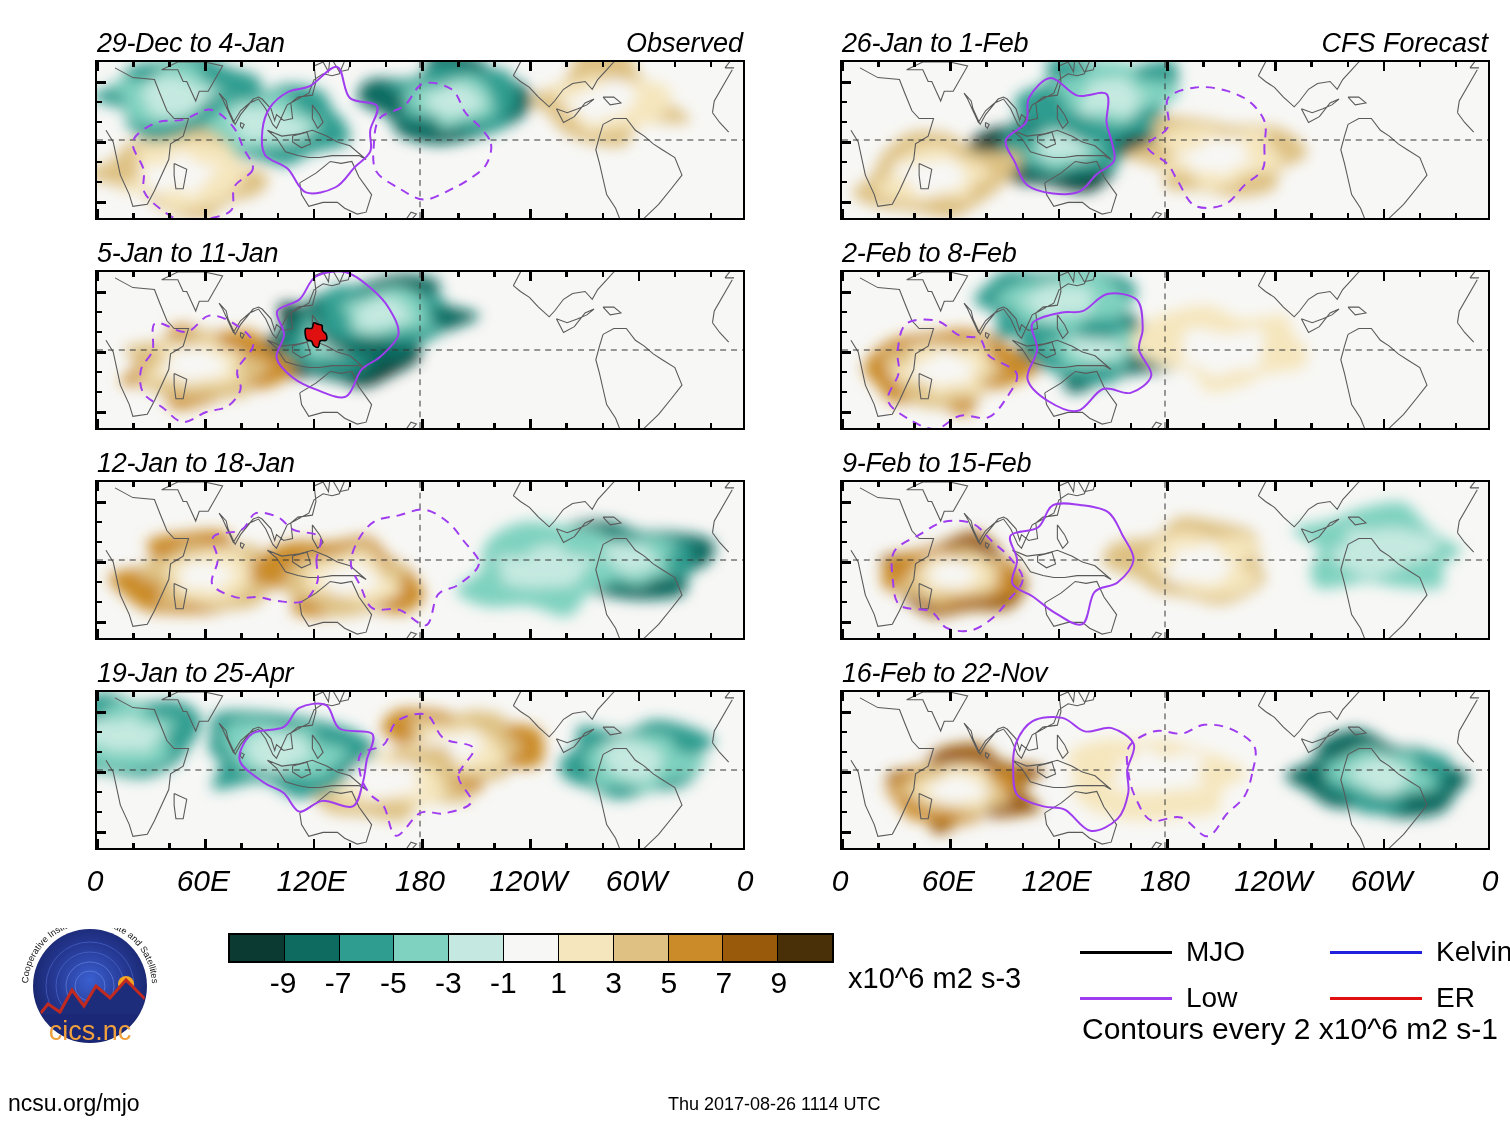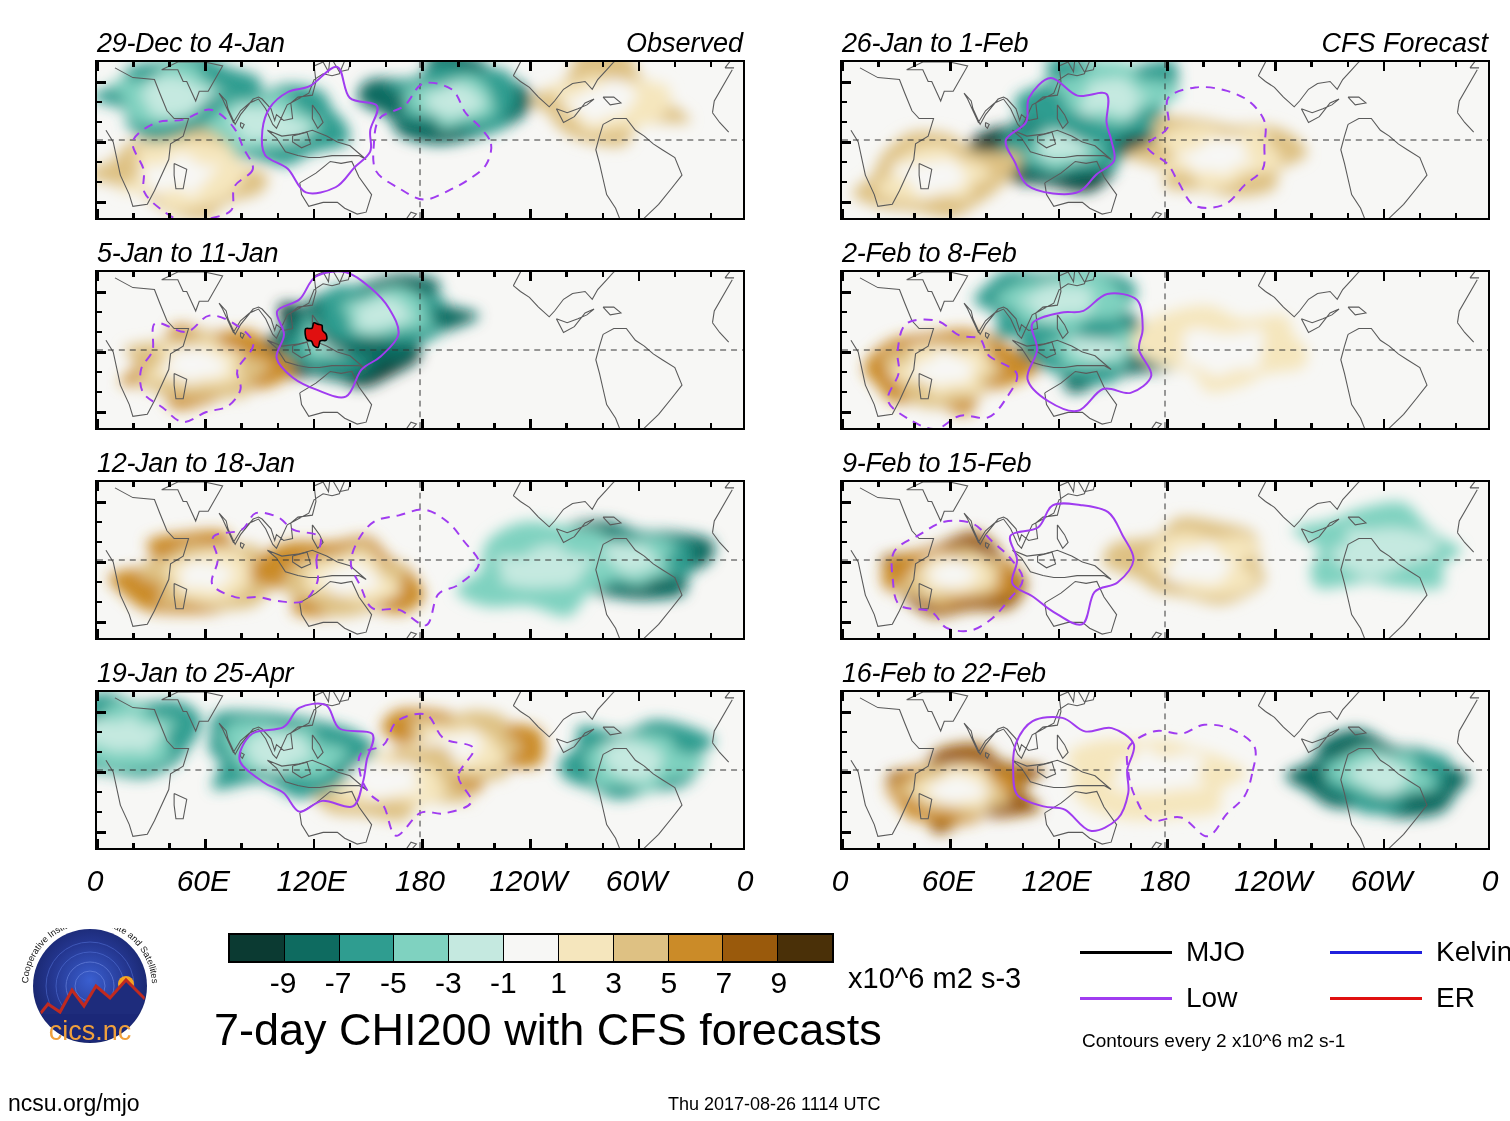--- a/index.html
+++ b/index.html
@@ -34,21 +34,21 @@
   .cbar-ticks{position:absolute;left:228px;top:66px;width:606px;height:36px;}
   .cbar-tick{position:absolute;font-size:30px;transform:translateX(-50%);white-space:nowrap;}
   .cbar-unit{position:absolute;left:848px;top:62px;font-size:29px;white-space:nowrap;}
 
   .maintitle{position:absolute;left:214px;top:104px;font-size:45px;white-space:nowrap;}
 
   .legend{position:absolute;left:1080px;top:36px;width:420px;height:84px;}
   .leg-item{position:absolute;display:flex;align-items:center;}
   .leg-line{width:92px;height:0;border-top:3px solid #000;display:inline-block;}
   .leg-lbl{font-size:28px;margin-left:14px;white-space:nowrap;}
-  .contnote{position:absolute;left:1082px;top:130px;font-size:19px;white-space:nowrap;}
+  .contnote{position:absolute;left:1082px;top:112px;font-size:30px;white-space:nowrap;}
 
   .foot-left{position:absolute;left:8px;top:190px;font-size:23px;white-space:nowrap;}
   .foot-mid{position:absolute;left:668px;top:194px;font-size:18px;white-space:nowrap;}
   .foot-right{position:absolute;right:10px;top:190px;font-size:23px;white-space:nowrap;}
 </style>
 </head>
 <body>
 
 <div class="panel-grid">
     <div class="panel" style="left: 95px; top: 30px; width: 650px; height: 190px;">
@@ -707,21 +707,21 @@
         <div class="tick" style="left: 504.556px; top: 0px; width: 2.5px; height: 5px;"></div>
         <div class="tick" style="left: 540.667px; bottom: 0px; width: 2.5px; height: 9px;"></div>
         <div class="tick" style="left: 540.667px; top: 0px; width: 2.5px; height: 9px;"></div>
         <div class="tick" style="left: 576.778px; bottom: 0px; width: 2.5px; height: 5px;"></div>
         <div class="tick" style="left: 576.778px; top: 0px; width: 2.5px; height: 5px;"></div>
         <div class="tick" style="left: 612.889px; bottom: 0px; width: 2.5px; height: 5px;"></div>
         <div class="tick" style="left: 612.889px; top: 0px; width: 2.5px; height: 5px;"></div>
       </div>
     </div>
     <div class="panel" style="left: 840px; top: 660px; width: 650px; height: 190px;">
-      <div class="panel-title">16-Feb to 22-Feb</div>
+      <div class="panel-title">16-Feb to 22-Nov</div>
       <div class="map-frame" style="width: 650px; height: 160px;">
         <svg class="map-svg" viewBox="0 0 650 160" preserveAspectRatio="none">
           <rect x="0" y="0" width="650" height="160" fill="#f7f7f5"></rect>
           <defs>
             <filter id="blur7" x="-30%" y="-60%" width="160%" height="220%">
               <feGaussianBlur stdDeviation="7"></feGaussianBlur>
             </filter>
           </defs>
           <g filter="url(#blur7)">
             <path d="M 182.39 100.00 C 181.85 106.83 203.29 115.34 199.96 120.09 C 196.63 124.84 174.05 127.18 162.40 128.53 C 150.76 129.87 141.02 125.32 130.08 128.15 C 119.15 130.98 105.09 146.29 96.80 145.50 C 88.50 144.72 86.32 128.75 80.31 123.46 C 74.31 118.17 66.13 117.67 60.77 113.76 C 55.41 109.85 50.25 105.10 48.16 100.00 C 46.06 94.90 42.90 87.13 48.20 83.18 C 53.49 79.23 71.55 80.45 79.93 76.30 C 88.32 72.15 88.77 62.07 98.51 58.28 C 108.24 54.48 127.75 51.30 138.37 53.52 C 148.99 55.73 151.42 67.32 162.23 71.59 C 173.04 75.85 199.85 74.38 203.21 79.12 C 206.57 83.85 182.93 93.17 182.39 100.00 Z" fill="#9a5a0c"></path>
@@ -869,21 +869,20 @@
       <div class="cbar-tick" style="left: 36.3636%;">-3</div>
       <div class="cbar-tick" style="left: 45.4545%;">-1</div>
       <div class="cbar-tick" style="left: 54.5455%;">1</div>
       <div class="cbar-tick" style="left: 63.6364%;">3</div>
       <div class="cbar-tick" style="left: 72.7273%;">5</div>
       <div class="cbar-tick" style="left: 81.8182%;">7</div>
       <div class="cbar-tick" style="left: 90.9091%;">9</div>
     </div>
   <div class="cbar-unit">x10^6 m2 s-3</div>
 
-  <div class="maintitle">7-day CHI200 with CFS forecasts</div>
 
   <div class="legend">
       <div class="leg-item" style="left: 0px; top: 0px;">
         <span class="leg-line" style="border-top-color: rgb(0, 0, 0);"></span>
         <span class="leg-lbl">MJO</span>
       </div>
       <div class="leg-item" style="left: 250px; top: 0px;">
         <span class="leg-line" style="border-top-color: rgb(32, 32, 221);"></span>
         <span class="leg-lbl">Kelvin x2</span>
       </div>

